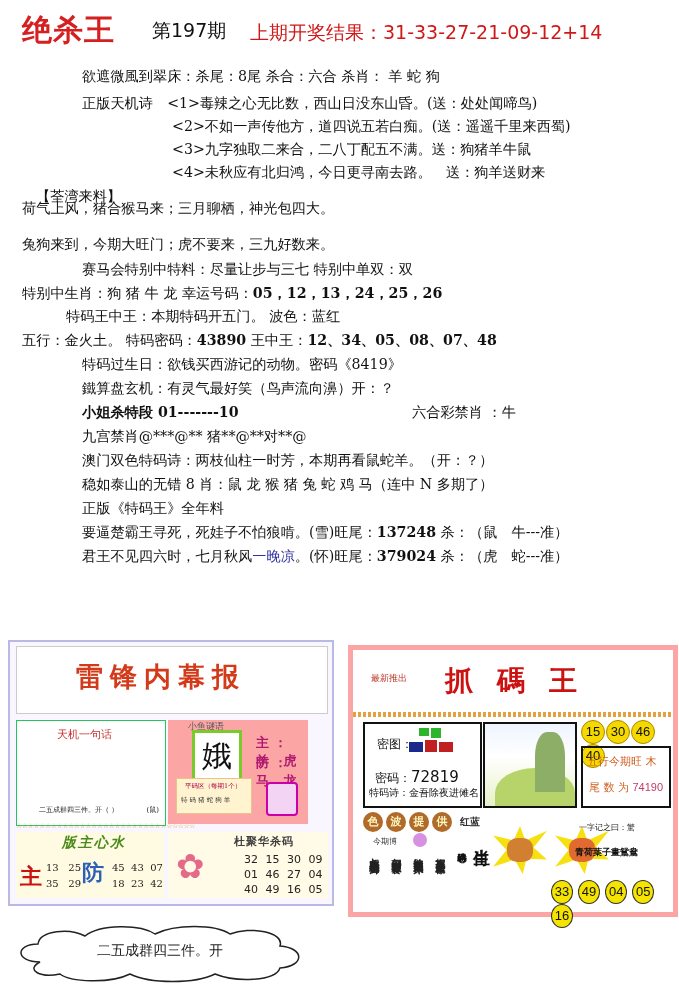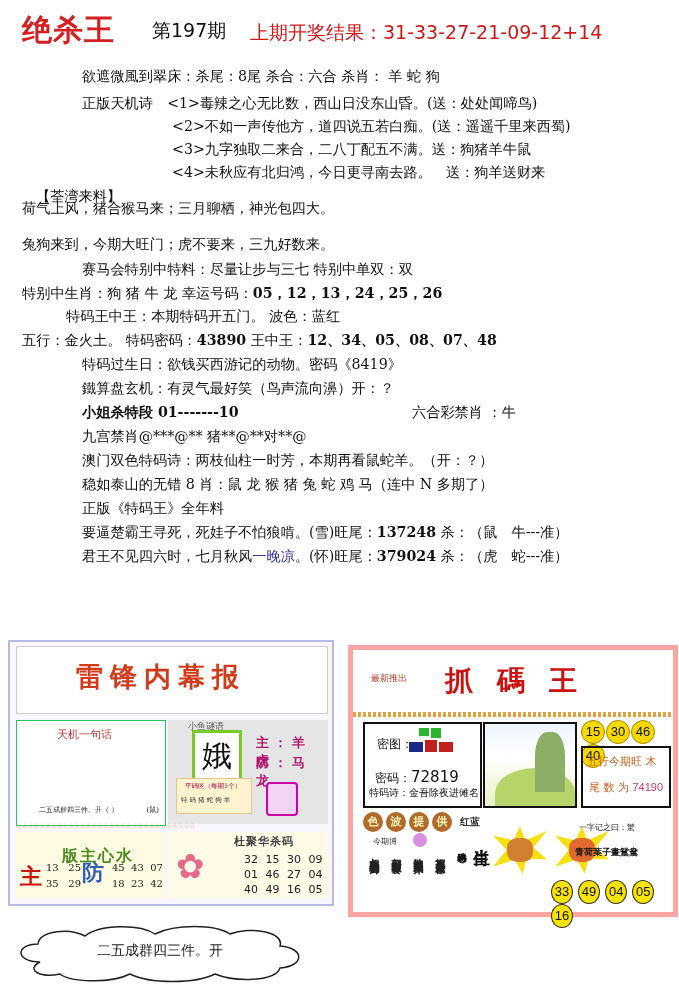--- a/index.html
+++ b/index.html
@@ -18,28 +18,28 @@
   .ind4{left:36px;}
   .blue{color:#3030a0;}
   
   .lpanel{left:8px;top:640px;width:322px;height:262px;border:2px solid #b9b9e6;background:#f9f6ff;}
   .lp-title{position:absolute;left:6px;top:4px;width:310px;height:66px;background:#fff;border:1px solid #ccc;}
   .lp-title span{position:absolute;left:14px;top:12px;font-size:27px;color:#d23a1a;font-weight:bold;letter-spacing:7px;margin-left:45px;}
   .lp-box1{position:absolute;left:6px;top:78px;width:148px;height:104px;background:#fff;border:1px solid #22c55e;}
   .lp-box1 .t{position:absolute;left:40px;top:6px;font-size:11px;color:#c83030;}
   .lp-box1 .s{position:absolute;left:22px;top:84px;font-size:7px;color:#222;}
   .lp-box1 .s2{position:absolute;right:6px;top:84px;font-size:7px;color:#222;}
-  .lp-box2{position:absolute;left:158px;top:78px;width:160px;height:104px;background:#e5e5e5;}
+  .lp-box2{position:absolute;left:158px;top:78px;width:140px;height:104px;background:#fca5a5;}
   .char-frame{position:absolute;left:24px;top:10px;width:44px;height:46px;border:3px solid #7acb2a;background:#fff;font-size:30px;text-align:center;line-height:46px;color:#111;}
   .hdr-small{position:absolute;left:20px;top:0;font-size:9px;color:#555;}
   .zf{position:absolute;left:88px;font-size:13px;color:#b01870;font-weight:bold;letter-spacing:5px;}
   .mini-card{position:absolute;left:8px;top:58px;width:74px;height:34px;background:#fff3d0;border:1px solid #e8c48a;font-size:6.5px;color:#a04;}
   .calc-icon{position:absolute;left:98px;top:62px;width:28px;height:30px;background:#f4d4f4;border:2px solid #c0a;border-radius:4px;}
   .lp-box3{position:absolute;left:6px;top:190px;width:148px;height:66px;background:#fffbe2;}
-  .lp-box3 .t{position:absolute;left:46px;top:14px;font-size:16px;color:#4a8a1a;font-weight:bold;letter-spacing:2px;}
+  .lp-box3 .t{position:absolute;left:46px;top:2px;font-size:14px;color:#4a8a1a;font-weight:bold;letter-spacing:2px;font-style:italic;}
   .stars{position:absolute;left:0;top:-10px;font-size:7px;color:#d8a040;letter-spacing:-0.5px;white-space:nowrap;}
   .big-zhu{position:absolute;left:4px;top:30px;font-size:22px;color:#c11;font-weight:bold;}
   .big-fang{position:absolute;left:66px;top:26px;font-size:22px;color:#2d5fb7;font-weight:bold;}
   .numgrid{position:absolute;font-size:10px;color:#222;line-height:16px;}
   .lp-box4{position:absolute;left:158px;top:190px;width:160px;height:66px;background:#fffbe6;}
   .lp-box4 .t{position:absolute;left:66px;top:2px;font-size:11px;color:#404040;font-weight:bold;letter-spacing:1px;}
   .flower{position:absolute;left:8px;top:14px;font-size:34px;color:#e56a8a;}
   .kill-grid{position:absolute;left:76px;top:20px;font-family:"DejaVu Sans","Liberation Sans",sans-serif;font-size:11px;color:#222;line-height:15px;word-spacing:4px;}
   
   .cloud{left:10px;top:922px;width:300px;height:62px;}

